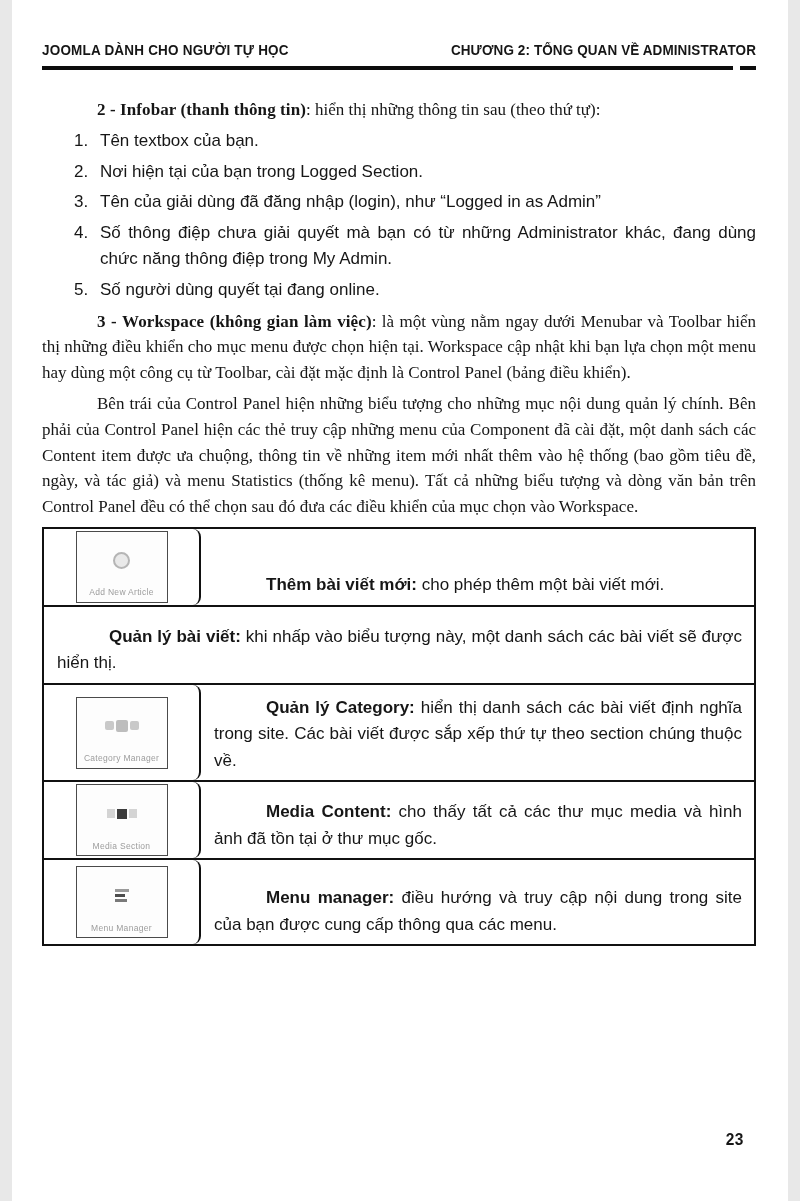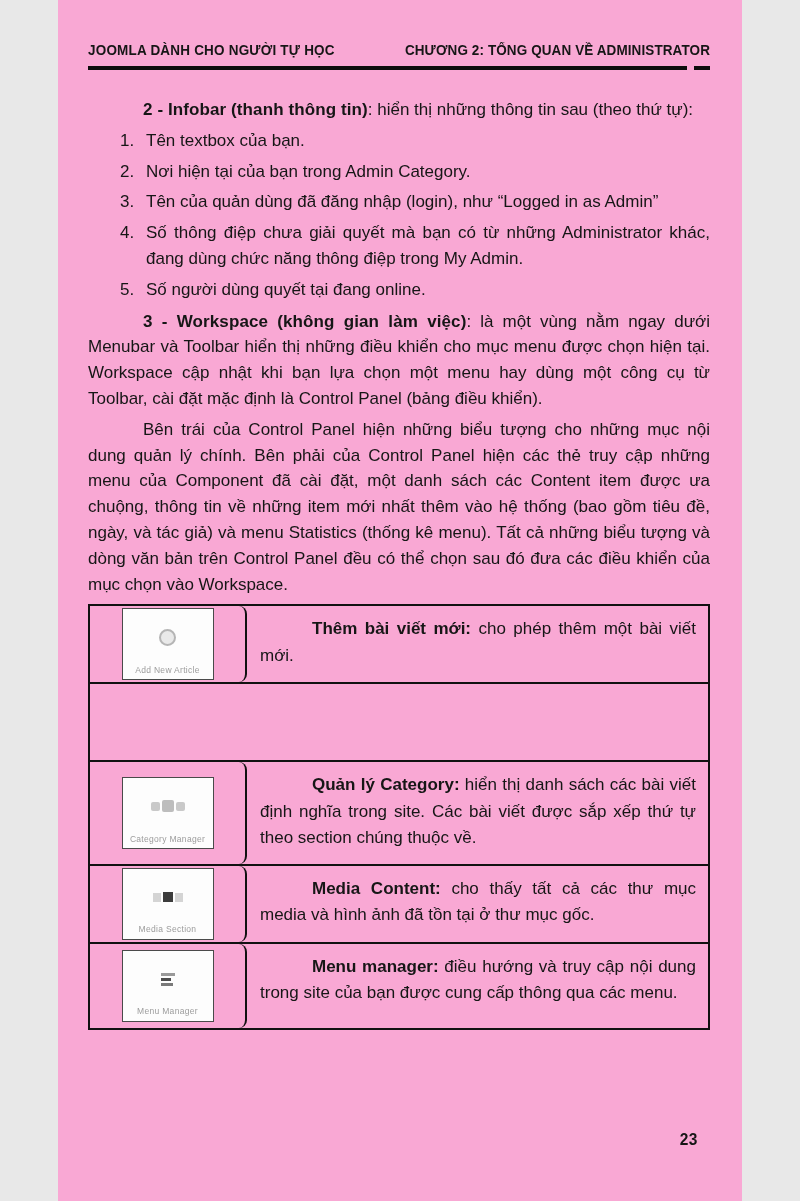--- a/index.html
+++ b/index.html
@@ -1,41 +1,41 @@
 <!DOCTYPE html>
 <html lang="vi"><head>
 <meta charset="utf-8">
 <style>
   html,body{margin:0;padding:0;background:#e8e8e8;}
   .page{
     position:relative;
-    width:684px;height:1201px;
+    width:776px;height:1201px;
     margin:0 auto;
-    background:#f9a8d4;
+    background:#ffffff;
     color:#161616;
     font-family:"Liberation Sans","DejaVu Sans",sans-serif;
     overflow:hidden;
     box-sizing:border-box;
     padding:42px 32px 0 30px;
   }
   
   .runhead{
     display:flex;justify-content:space-between;align-items:baseline;
     font-weight:700;font-size:13.5px;letter-spacing:.2px;
     transform:scaleY(1.12);transform-origin:top left;
     white-space:nowrap;
   }
   .runhead .rh-right{letter-spacing:.1px;}
   .headrule{margin-top:9px;display:flex;align-items:center;}
   .headrule .long{height:4px;background:#0d0d0d;flex:1;}
   .headrule .gap{width:7px;}
   .headrule .dash{height:4px;width:16px;background:#0d0d0d;}
   
   .bodytext{margin-top:27px;font-size:17px;line-height:25.8px;}
-  p.para{margin:0 0 5px 0;text-align:justify;text-indent:55px;}
+  p.para{margin:0 0 5px 0;text-align:justify;text-indent:55px;font-family:Liberation Serif, serif;}
   p.para b{letter-spacing:.1px;}
   .numlist{margin:2px 0 6px 0;padding:0;}
   .numitem{display:flex;margin:0 0 5px 0;padding-left:32px;}
   .numitem .num{flex:0 0 26px;}
   .numitem .itxt{flex:1;text-align:justify;}
   
   .ctable{
     margin-top:7px;
     border:2.5px solid #111;
     border-left-width:2px;
@@ -60,22 +60,22 @@
     box-sizing:border-box;
     padding-bottom:4px;
   }
   .glyph-area{flex:1;display:flex;align-items:center;justify-content:center;width:100%;}
   .icon-caption{
     font-size:8.5px;color:#9c9c9c;line-height:9.5px;text-align:center;
     letter-spacing:.3px;max-width:86px;
   }
   .text-cell{
     flex:1;
-    display:flex;align-items:flex-start;
-    padding:10px 12px 12px 13px;
+    display:flex;align-items:flex-end;
+    padding:10px 12px 6px 13px;
     box-sizing:border-box;
   }
   .text-cell .celltext{text-align:justify;text-indent:52px;line-height:26.5px;}
   
   .g-circle{width:13px;height:13px;border-radius:50%;border:2px solid #b5b5b5;background:#e9e9e9;}
   .g-faint{width:14px;height:10px;background:#e3e3e3;border-radius:2px;}
   .g-cluster{display:flex;gap:2px;align-items:center;}
   .g-cluster i{display:block;width:9px;height:9px;background:#c9c9c9;border-radius:2px;}
   .g-cluster i.mid{width:12px;height:12px;background:#bdbdbd;}
   .g-media{display:flex;gap:2px;align-items:center;}
@@ -112,25 +112,25 @@
 
     <p class="para"><b>2 - Infobar (thanh thông tin)</b><span>: hiển thị những thông tin sau (theo thứ tự):</span></p>
 
     <div class="numlist">
       <div class="numitem">
         <span class="num">1.</span>
         <span class="itxt">Tên textbox của bạn.</span>
       </div>
       <div class="numitem">
         <span class="num">2.</span>
-        <span class="itxt">Nơi hiện tại của bạn trong Admin Category.</span>
+        <span class="itxt">Nơi hiện tại của bạn trong Logged Section.</span>
       </div>
       <div class="numitem">
         <span class="num">3.</span>
-        <span class="itxt">Tên của quản dùng đã đăng nhập (login), như “Logged in as Admin”</span>
+        <span class="itxt">Tên của giải dùng đã đăng nhập (login), như “Logged in as Admin”</span>
       </div>
       <div class="numitem">
         <span class="num">4.</span>
         <span class="itxt">Số thông điệp chưa giải quyết mà bạn có từ những Administrator khác, đang dùng chức năng thông điệp trong My Admin.</span>
       </div>
       <div class="numitem">
         <span class="num">5.</span>
         <span class="itxt">Số người dùng quyết tại đang online.</span>
       </div>
     </div>
@@ -150,20 +150,23 @@
               </span>
             <span class="icon-caption">Add New Article</span>
           </div>
         </div>
         <div class="text-cell">
           <div class="celltext"><b>Thêm bài viết mới:</b><span> cho phép thêm một bài viết mới.</span></div>
         </div>
       </div>
 
       <div class="crow" style="min-height:76px;">
+        <div class="text-cell">
+          <div class="celltext"><b>Quản lý bài viết:</b><span> khi nhấp vào biểu tượng này, một danh sách các bài viết sẽ được hiển thị.</span></div>
+        </div>
       </div>
 
       <div class="crow" style="min-height:88px;">
         <div class="icon-cell">
           <div class="icon-box">
             <span class="glyph-area">
                 <span class="g-cluster">
                   <i></i>
                   <i class="mid"></i>
                   <i></i>

